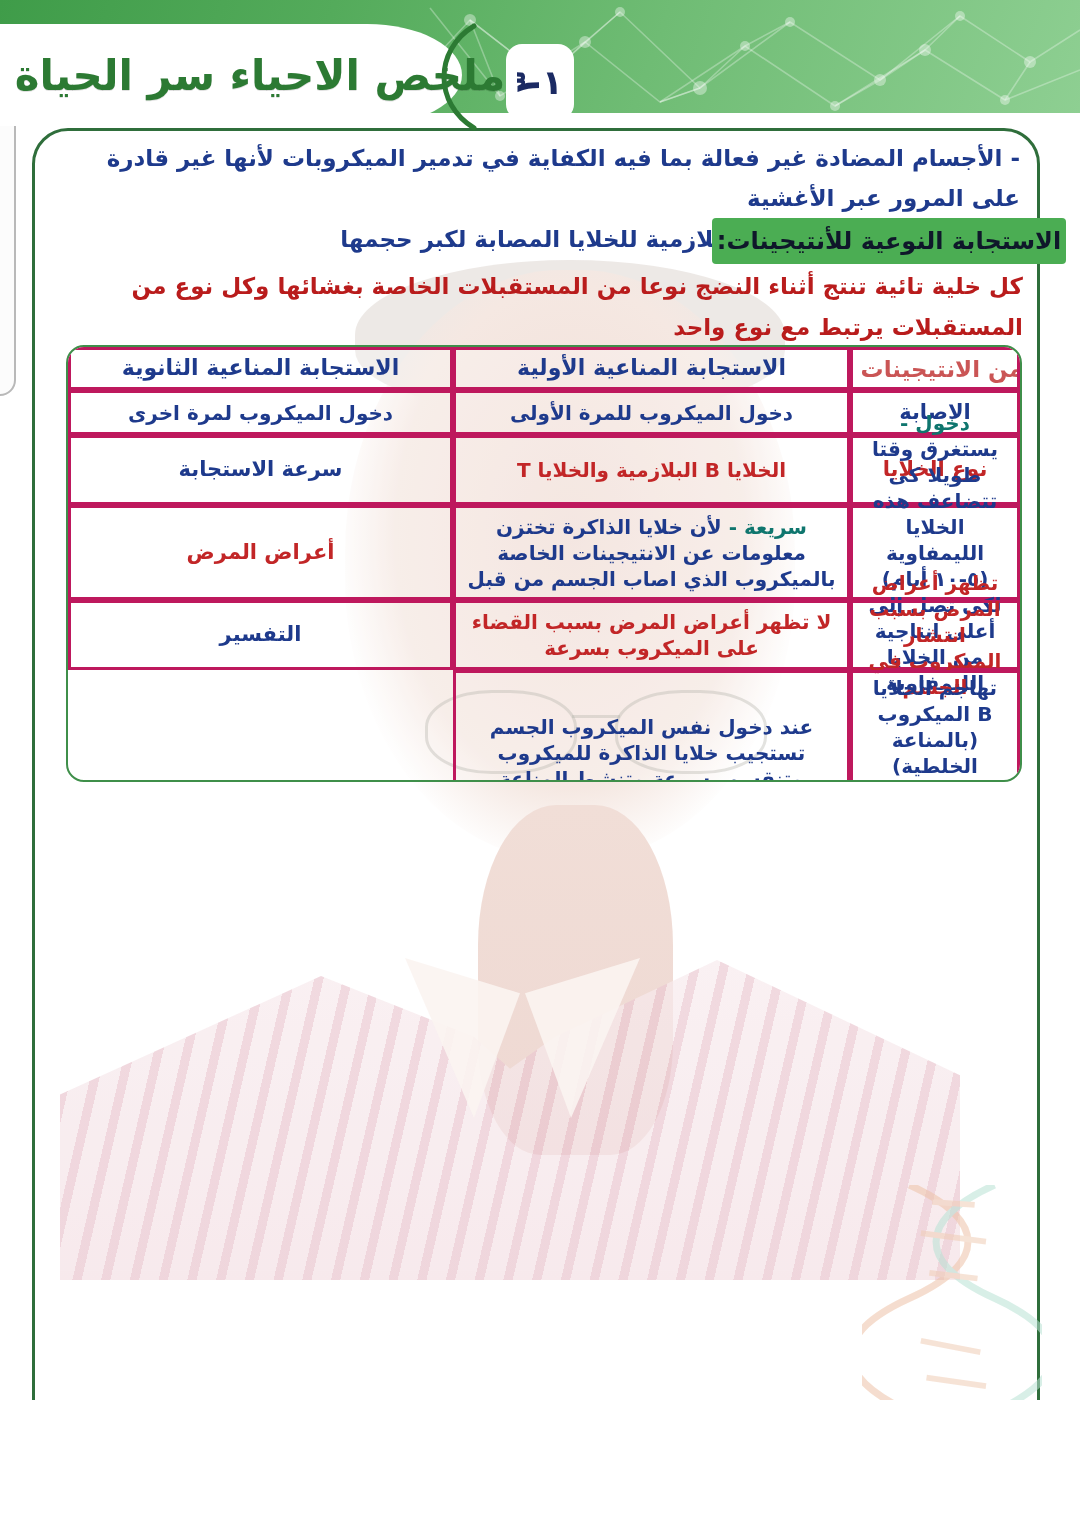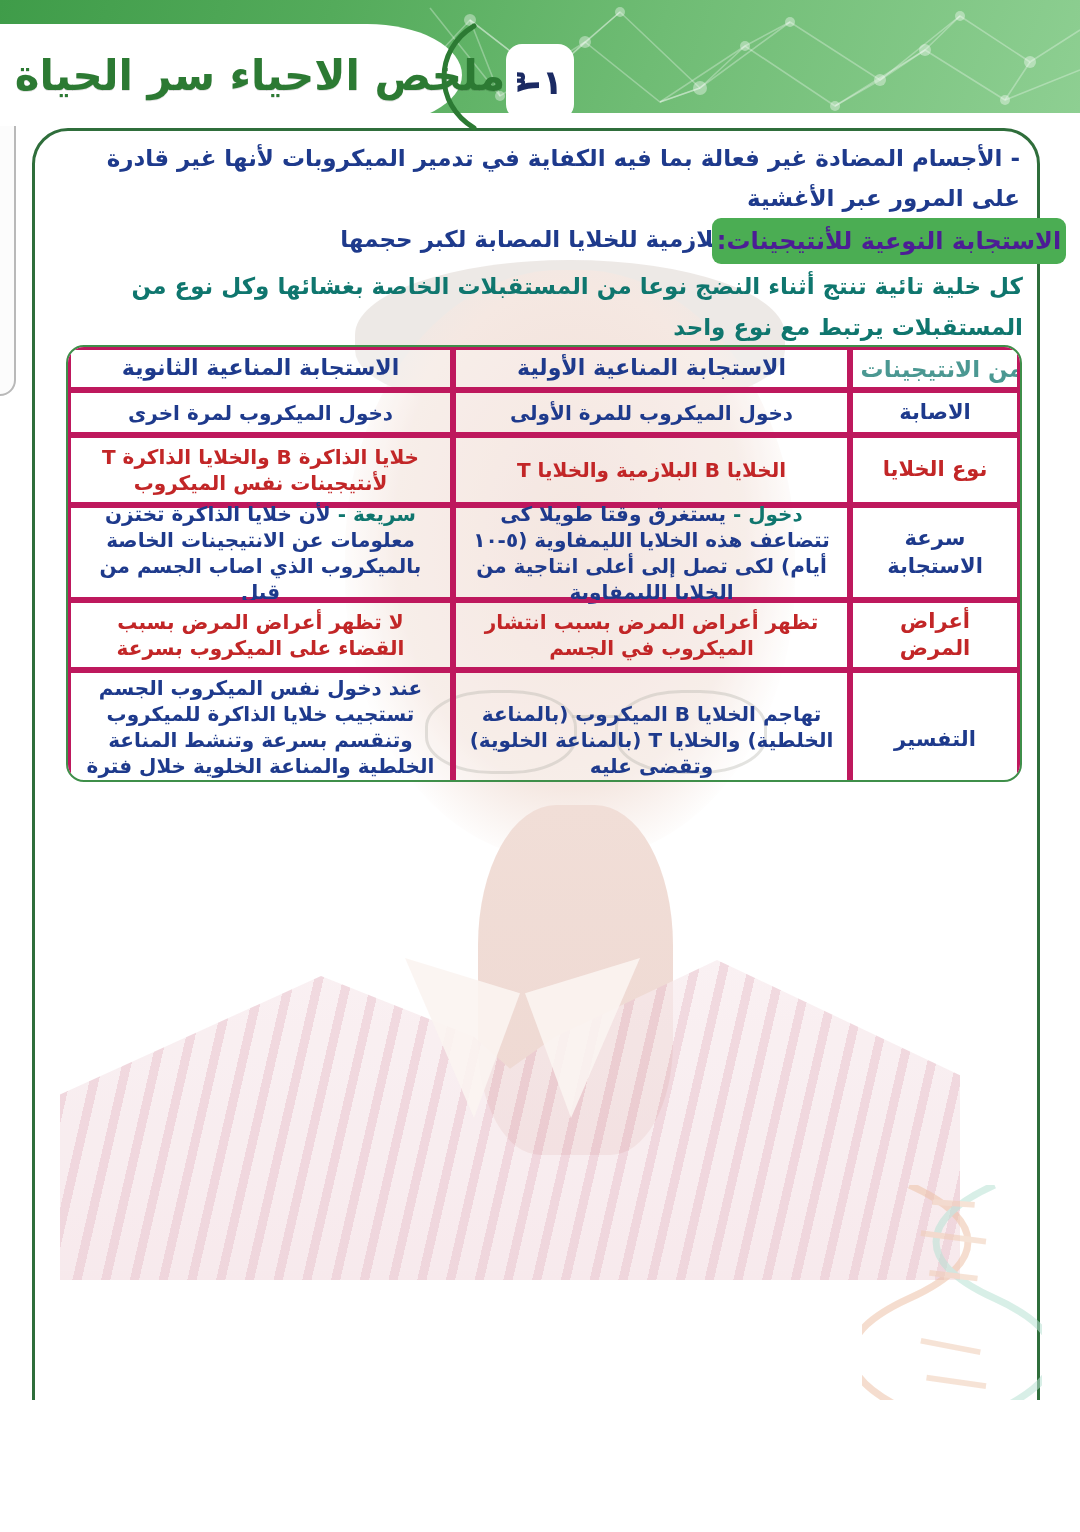--- a/index.html
+++ b/index.html
@@ -52,25 +52,25 @@
   
   .dna { position:absolute; left:862px; top:1185px; z-index:1; opacity:.55; }
 
   
   .bullet-block { position:absolute; left:60px; top:138px; width:960px; z-index:3; direction:rtl;
     color:#1e3a8c; font-weight:bold; font-size:23px; line-height:1.75; }
   .bullet-block .l1 { }
   .bullet-block .l2 { text-align:center; }
 
   .badge { position:absolute; left:712px; top:218px; width:354px; height:46px; z-index:3;
-    background:#4bad53; border-radius:9px; display:flex; align-items:center; justify-content:center;
-    direction:rtl; color:#4c1d95; font-weight:bold; font-size:24px; }
+    background:#4bad53; border-radius:4px; display:flex; align-items:center; justify-content:center;
+    direction:rtl; color:#0f172a; font-weight:bold; font-size:24px; }
 
   .intro-block { position:absolute; left:45px; top:266px; width:978px; z-index:3; direction:rtl;
-    color:#0f766e; font-weight:bold; font-size:23px; line-height:1.8; text-align:right; }
+    color:#b91c1c; font-weight:bold; font-size:23px; line-height:1.8; text-align:right; }
 
   
   #cmp-table { position:absolute; left:66px; top:345px; width:956px; height:437px; z-index:3;
     direction:rtl; display:grid; grid-template-columns:170px 397px auto;
     grid-template-rows:43px 45px 70px 95px 70px auto;
     border:2px solid #3f8f4a; border-radius:18px; overflow:hidden; background:rgba(255,255,255,.25); }
   .cell { border:3px solid #be185d; display:flex; align-items:center; justify-content:center;
     text-align:center; font-weight:bold; padding:2px 10px; line-height:1.3; font-size:20px; }
   .cell.hd { font-size:22px; }
   .cell.lbl { font-size:21px; }
@@ -175,21 +175,20 @@
     <div class="cell hd lbl"></div>
     <div class="cell hd c-blue">الاستجابة المناعية الأولية</div>
     <div class="cell hd c-blue">الاستجابة المناعية الثانوية</div>
 
     <div class="cell lbl c-blue">الاصابة</div>
     <div class="cell c-blue">دخول الميكروب للمرة الأولى</div>
     <div class="cell c-blue">دخول الميكروب لمرة اخرى</div>
 
     <div class="cell lbl c-red">نوع الخلايا</div>
     <div class="cell c-red">الخلايا B البلازمية والخلايا T</div>
-    <div class="cell c-red">خلايا الذاكرة B والخلايا الذاكرة T لأنتيجينات نفس الميكروب</div>
 
     <div class="cell lbl c-blue">سرعة الاستجابة</div>
     <div class="cell">
       <div>
         <span class="lead">دخول - </span><span class="rest">يستغرق وقتا طويلا كى تتضاعف هذه الخلايا الليمفاوية (٥-١٠ أيام) لكى تصل إلى أعلى انتاجية من الخلايا الليمفاوية</span>
       </div>
     </div>
     <div class="cell">
       <div>
         <span class="lead">سريعة - </span><span class="rest">لأن خلايا الذاكرة تختزن معلومات عن الانتيجينات الخاصة بالميكروب الذي اصاب الجسم من قبل</span>

